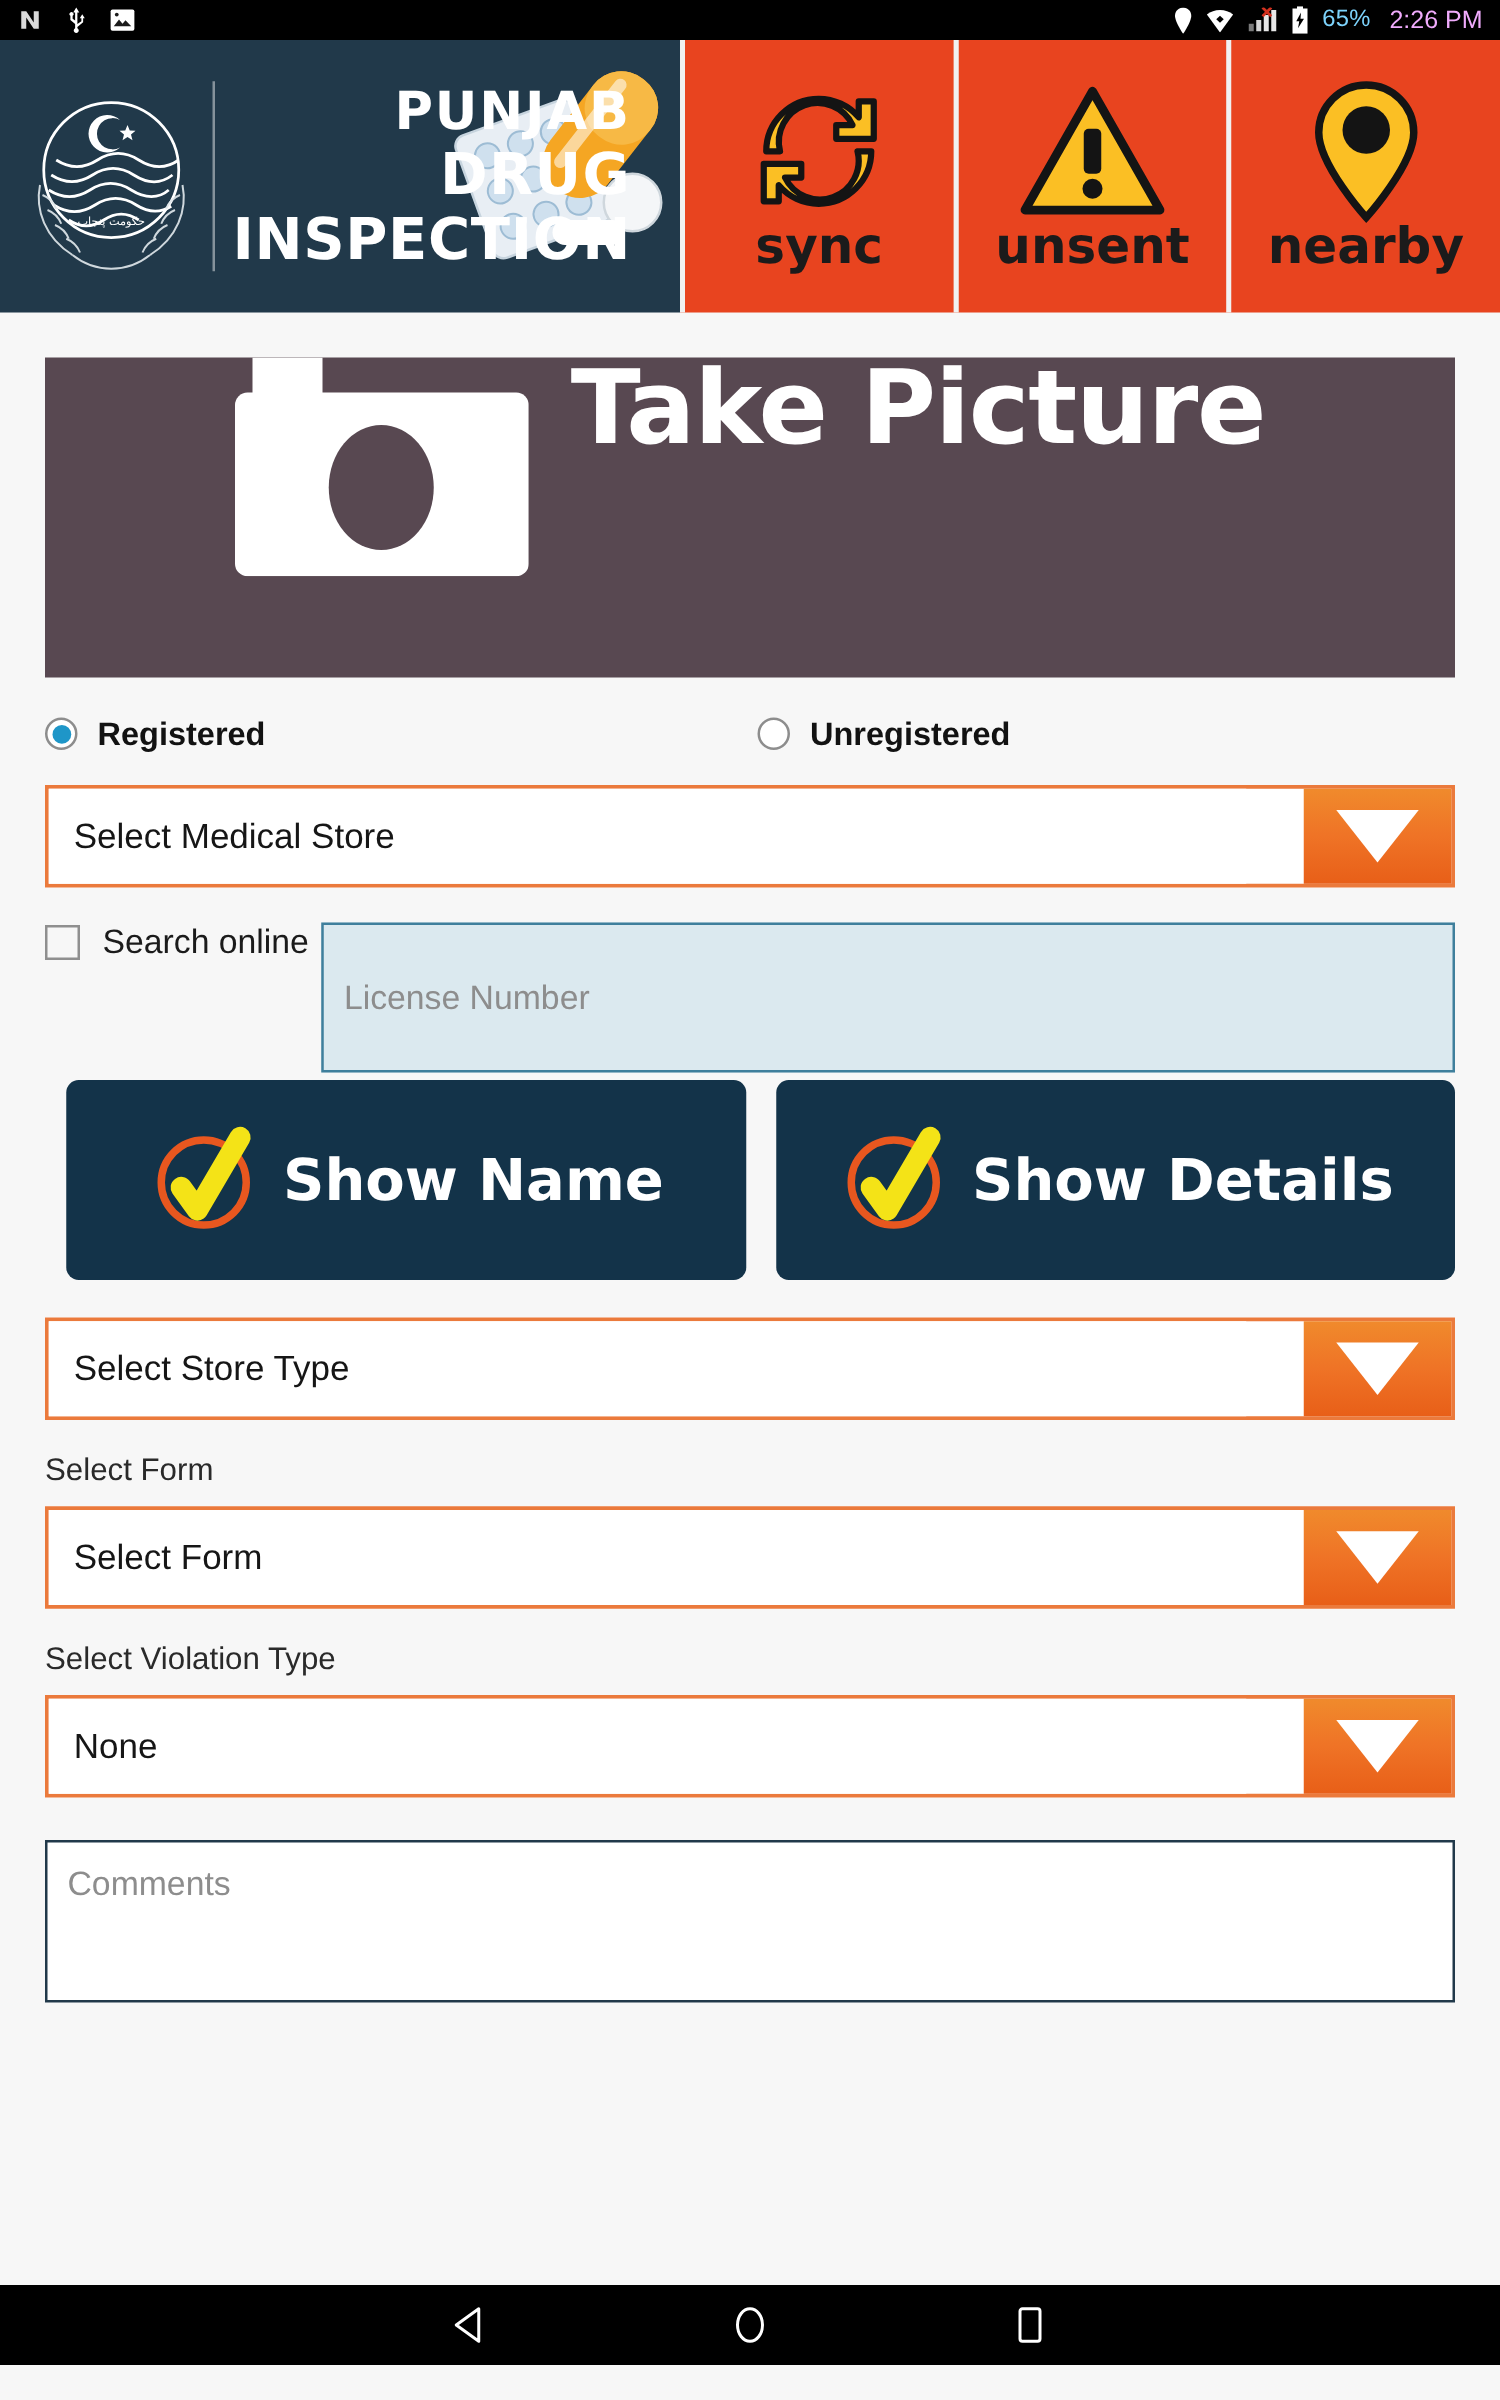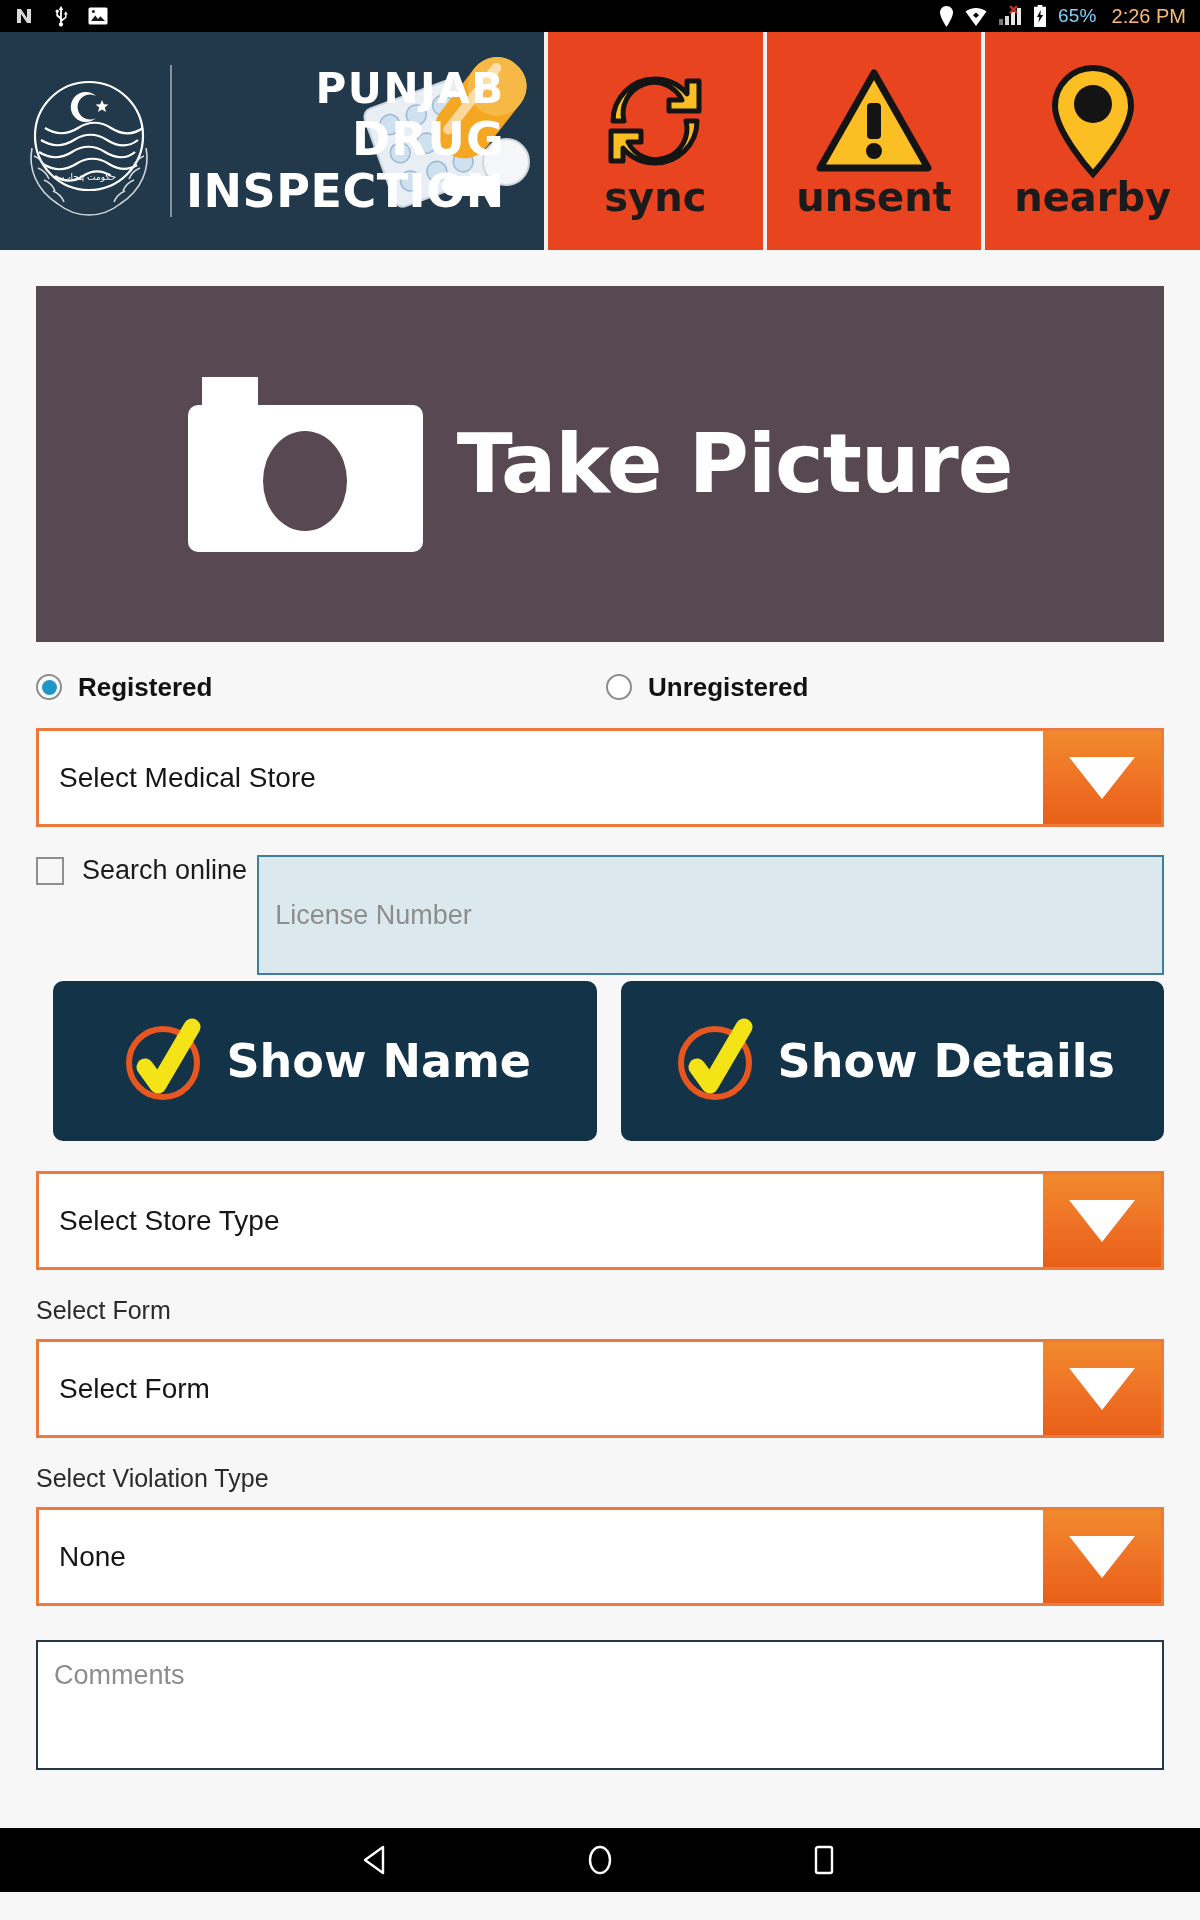--- a/index.html
+++ b/index.html
@@ -17,21 +17,21 @@
     background: #000;
     display: flex;
     align-items: center;
     padding: 0 14px;
     color: #ffffff;
   }
   .sb-left { display: flex; align-items: center; gap: 18px; }
   .sb-right { margin-left: auto; display: flex; align-items: center; gap: 11px; }
   .sb-icon { display: inline-flex; align-items: center; justify-content: center; }
   .sb-text { font-size: 19px; font-weight: 400; letter-spacing: .2px; color: #7dd3fc; }
-  .sb-time { font-size: 20px; font-weight: 400; color: #fdba74; margin-left: 4px; }
+  .sb-time { font-size: 20px; font-weight: 400; color: #f0abfc; margin-left: 4px; }
 
   
   .header {
     height: 218px;
     display: flex;
     align-items: stretch;
     background: #f1f1f1;
   }
   .brand {
     width: 544px;
@@ -86,24 +86,23 @@
     color: #1b1b1b;
     line-height: 1;
     margin-top: -4px;
   }
 
   
   .content { padding: 0 0 0 0; background: #f7f7f7; height: 1606px; position: relative; }
 
   .takepic {
     margin: 36px 36px 0 36px;
-    height: 356px;
+    height: 256px;
     background: #584851;
     display: flex;
-    align-items: center;
     justify-content: center;
     gap: 34px;
     cursor: pointer;
   }
   .cam-icon { width: 235px; height: 175px; }
   .takepic-label {
     color: #ffffff;
     font-family: "DejaVu Sans", sans-serif;
     font-weight: 700;
     font-size: 82px;
@@ -135,21 +134,21 @@
     margin-left: 16px;
     font-size: 26px;
     font-weight: 700;
     color: #121212;
     font-family: "Liberation Sans", sans-serif;
   }
 
   
   .spinner {
     margin: 0 36px;
-    height: 99px;
+    height: 82px;
     display: flex;
     border: 3px solid #eb7a3c;
     background: #fff;
     cursor: pointer;
     gap: 46px;
   }
   .spinner .val {
     flex: 1 1 auto;
     display: flex; align-items: center;
     padding-left: 20px;

